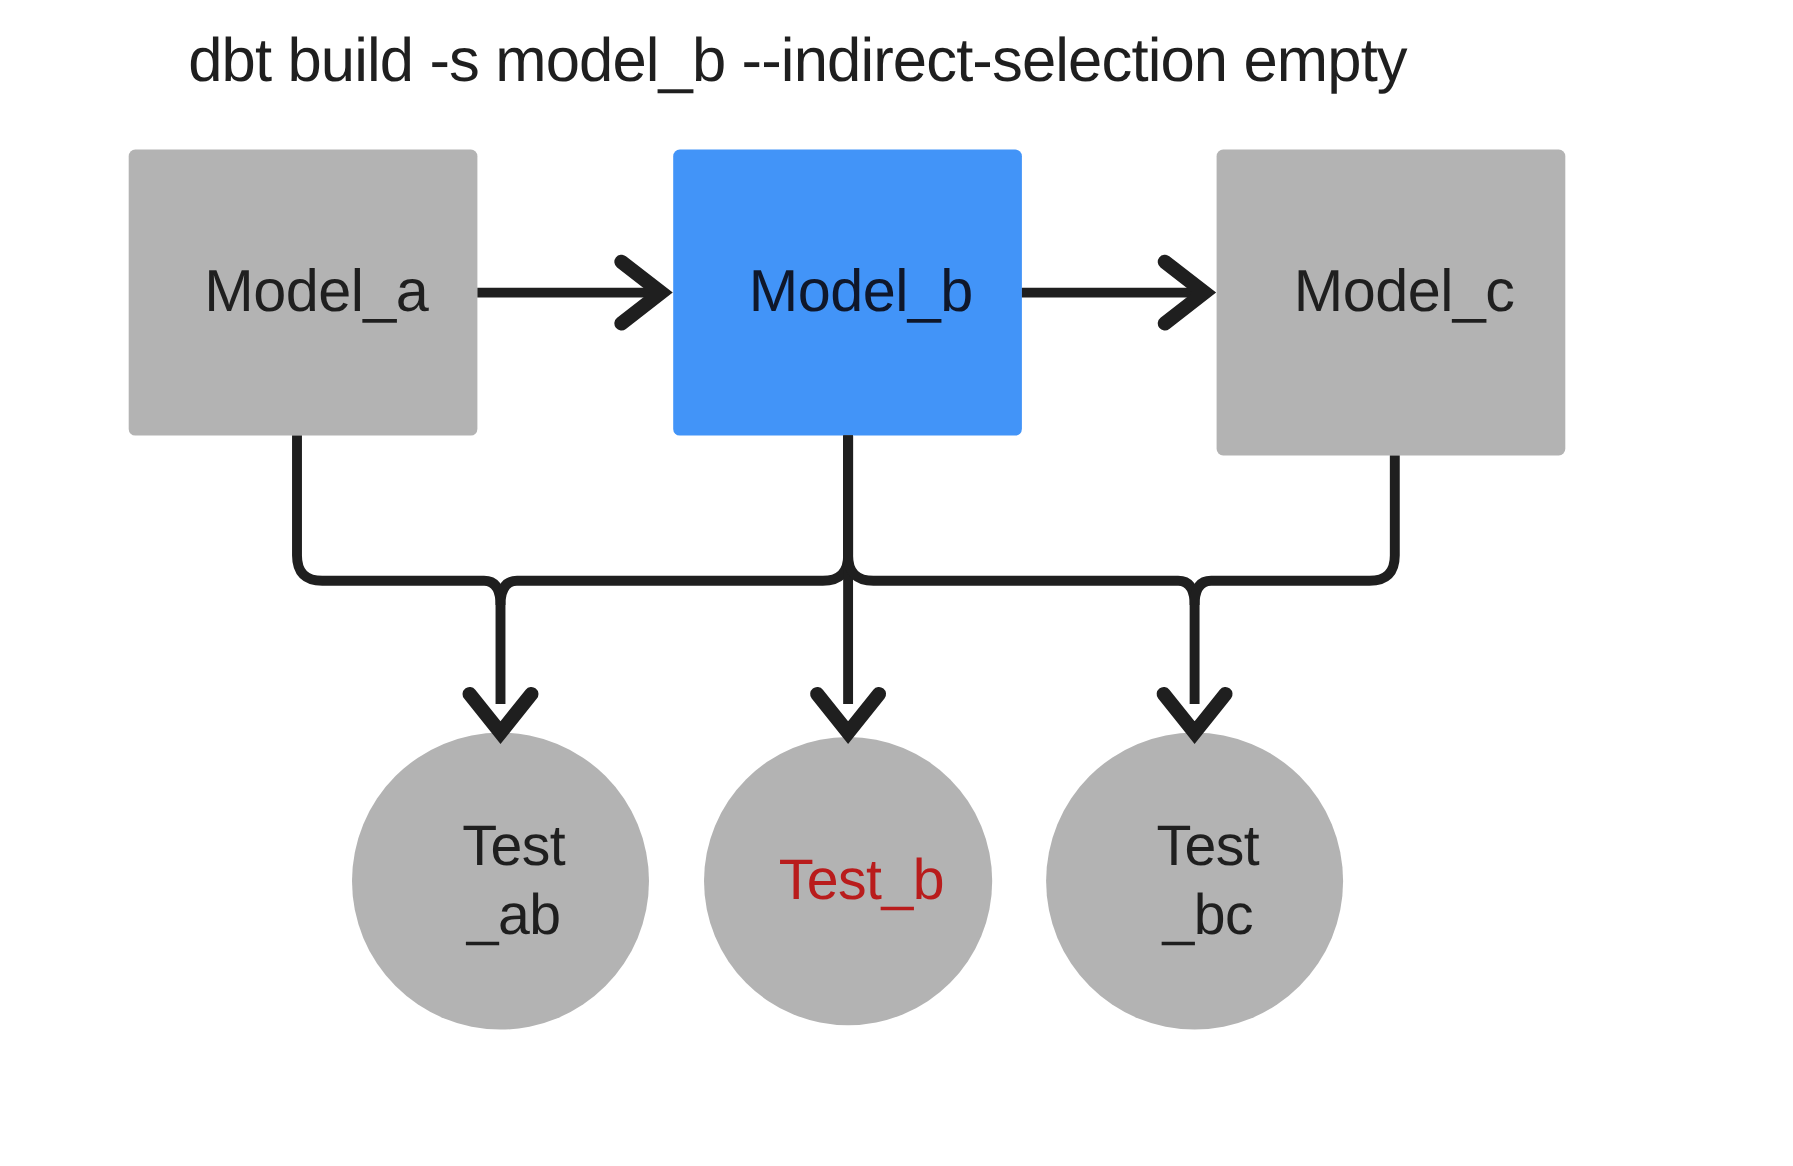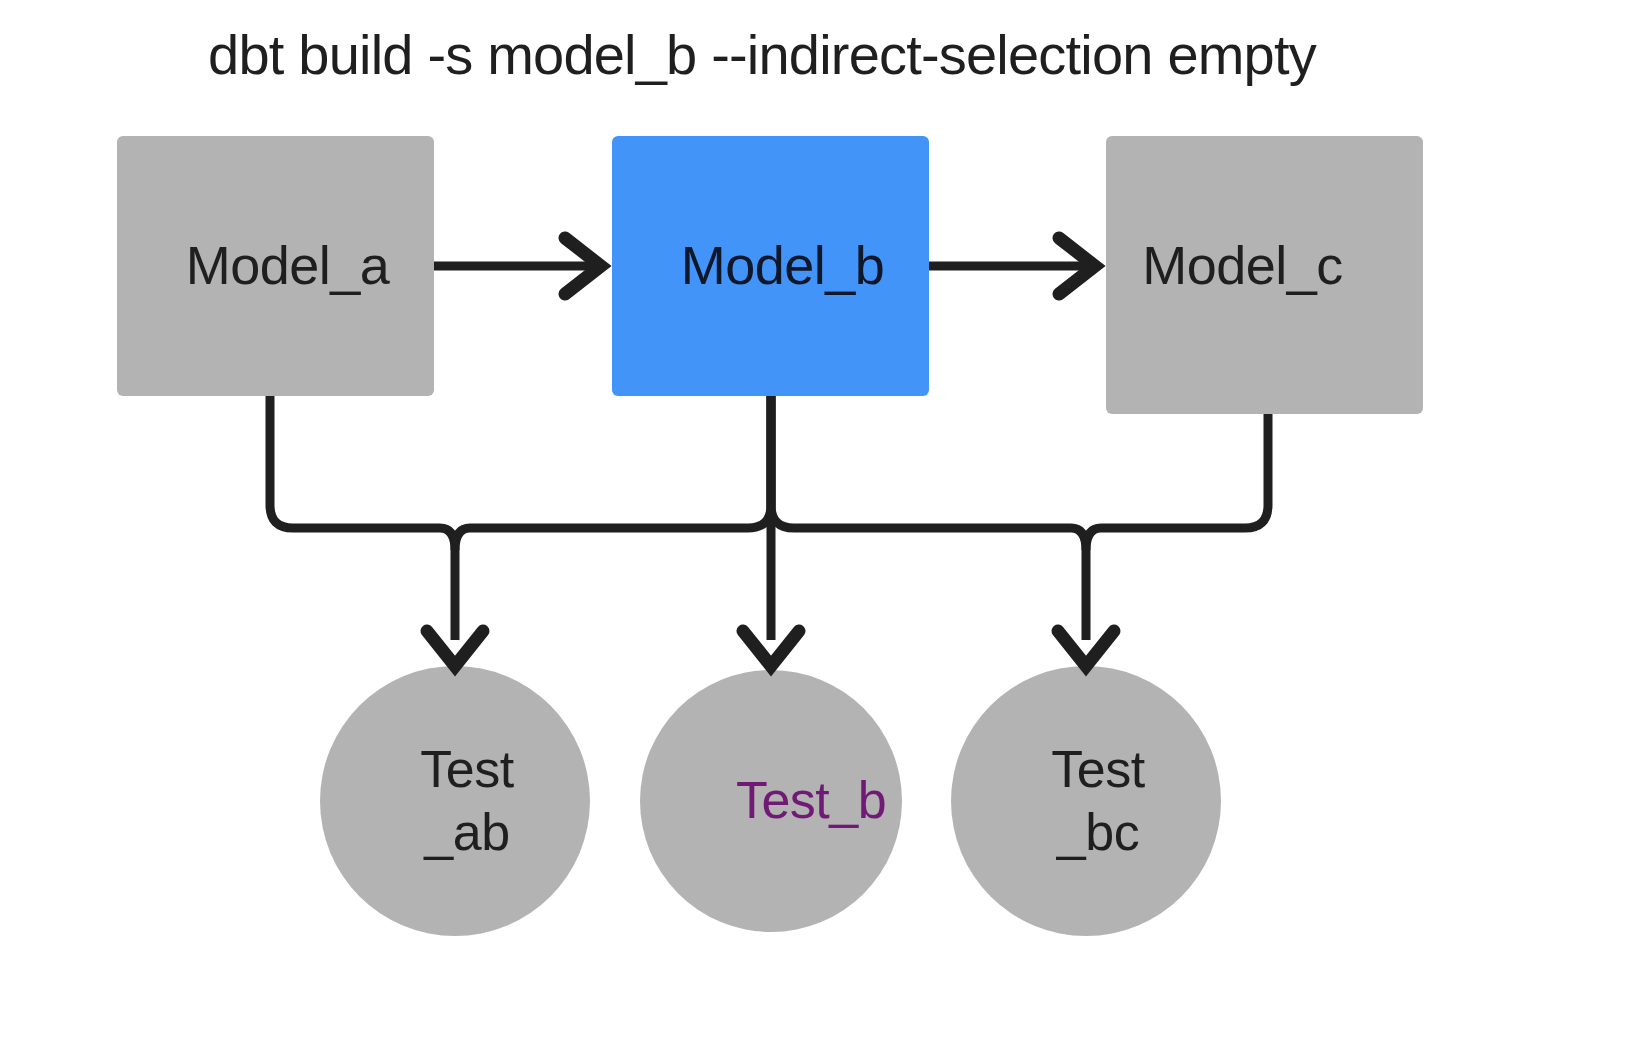--- a/index.html
+++ b/index.html
@@ -46,21 +46,20 @@
   .title {
     position: absolute;
     left: 0;
     top: 22px;
     width: 1450px;
     text-align: center;
     font-size: 56px;
     color: #1f1f1f;
     letter-spacing: -0.8px;
     white-space: nowrap;
-    margin-left: 37px;
   }
 </style>
 </head>
 <body>
 
 <div id="canvas">
 
   <div class="title">dbt build -s model_b --indirect-selection empty</div>
 
   <svg id="diagram-svg" viewBox="0 0 1630 1060">
@@ -108,30 +107,30 @@
   </svg>
 
   <div class="node-label box-label" style="left:117px; top:136px; width:317px; height:260px; color:#1f1f1f;">
     <span>Model_a</span>
   </div>
 
   <div class="node-label box-label" style="left:612px; top:136px; width:317px; height:260px; color:#0f172a;">
     <span>Model_b</span>
   </div>
 
-  <div class="node-label box-label" style="left:1072px; top:136px; width:317px; height:260px; color:#1f1f1f;">
+  <div class="node-label box-label" style="left:1106px; top:136px; width:317px; height:260px; color:#1f1f1f;">
     <span>Model_c</span>
   </div>
 
   <div class="node-label circle-label" style="left:320px; top:666px; width:270px; height:270px; color:#1f1f1f;">
     <span>Test</span>
     <span>_ab</span>
   </div>
 
-  <div class="node-label circle-label" style="left:668px; top:670px; width:262px; height:262px; color:#701a75;align-items:center;">
+  <div class="node-label circle-label" style="left:640px; top:670px; width:262px; height:262px; color:#b91c1c;align-items:center;">
     <span>Test_b</span>
   </div>
 
   <div class="node-label circle-label" style="left:951px; top:666px; width:270px; height:270px; color:#1f1f1f;">
     <span>Test</span>
     <span>_bc</span>
   </div>
 
 </div>
 

